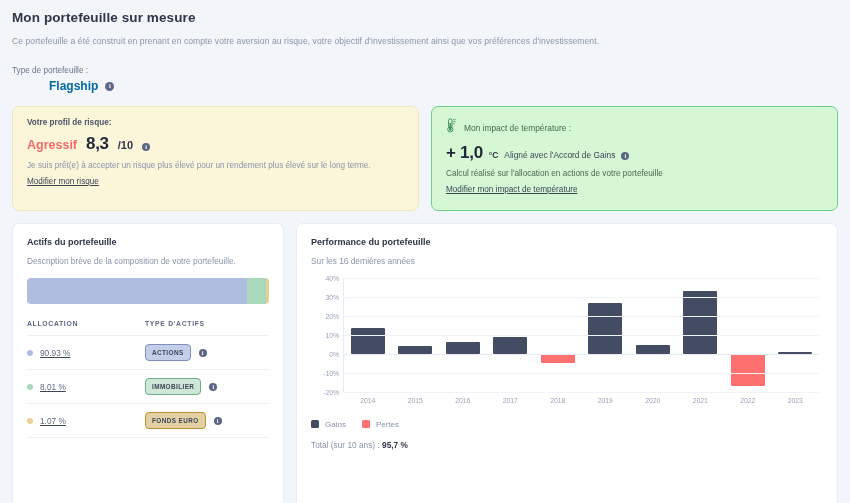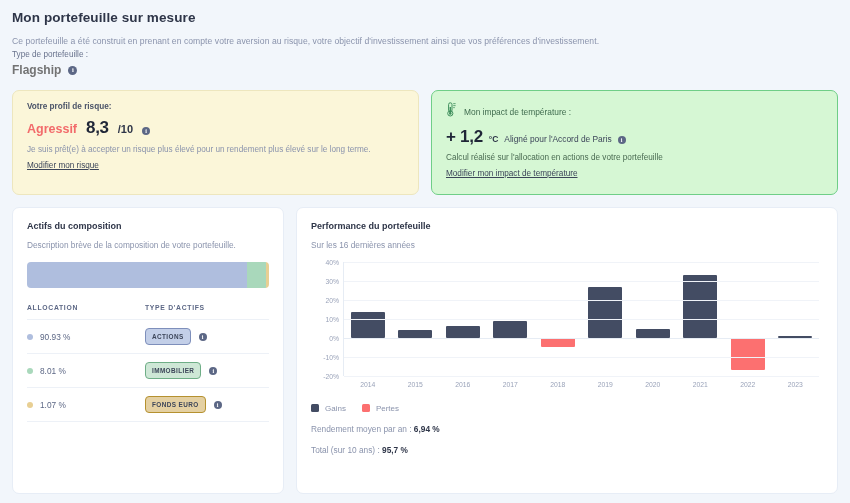--- a/index.html
+++ b/index.html
@@ -13,23 +13,23 @@
   .page { width: 850px; height: 503px; position: relative; padding: 0 12px; }
 
   
   .page-title {
     font-size: 13.5px; font-weight: bold; color: #2E3548;
     padding-top: 10px; letter-spacing: .1px;
   }
   .page-sub {
     font-size: 8.6px; color: #8A93AC; margin-top: 11px; letter-spacing: .05px;
   }
-  .type-label { font-size: 8.2px; color: #69738D; margin-top: 4px; }
+  .type-label { font-size: 8.2px; color: #69738D; margin-top: 20px; }
   .type-row { display: flex; align-items: center; gap: 7px; margin-top: 4px; }
-  .type-value { font-size: 12px; font-weight: bold; color: #737373; }
+  .type-value { font-size: 12px; font-weight: bold; color: #0369a1; margin-left: 37px; }
 
   .info-icon {
     display: inline-flex; align-items: center; justify-content: center;
     width: 9px; height: 9px; border-radius: 50%;
     background: #5C6785; color: #fff;
     font-size: 6.5px; font-weight: bold; font-family: "Liberation Serif", serif;
     line-height: 1; flex: none; cursor: pointer;
   }
   .info-icon.small { width: 8px; height: 8px; font-size: 6px; }
 
@@ -80,21 +80,21 @@
 
   
   .alloc-table { width: 100%; margin-top: 16px; border-collapse: collapse; }
   .alloc-table th {
     text-align: left; font-size: 6.8px; font-weight: bold; color: #5C6785;
     letter-spacing: .7px; padding-bottom: 8px; border-bottom: 1px solid #EDF1F7;
   }
   .alloc-table td {
     padding: 8px 0 8px 0; border-bottom: 1px solid #EDF1F7; vertical-align: middle;
   }
-  .alloc-table td:first-child { width: 118px; }
+  .alloc-table td:first-child { width: 118px; text-decoration: underline; }
   .dot-pct { display: flex; align-items: center; gap: 7px; }
   .dot { width: 6px; height: 6px; border-radius: 50%; flex: none; }
   .pct-txt { font-size: 8.3px; color: #5C6785; }
   .type-cell { display: flex; align-items: center; gap: 8px; }
   .badge {
     font-size: 6.4px; font-weight: bold; letter-spacing: .4px;
     padding: 4px 6px; border-radius: 4px; border: 1px solid; white-space: nowrap;
   }
 
   
@@ -166,34 +166,34 @@
             <circle cx="4.3" cy="11.4" r="1.3" fill="#3F8F5C"></circle>
             <rect x="3.6" y="5" width="1.4" height="6" fill="#3F8F5C"></rect>
             <rect x="7.2" y="1.3" width="2.4" height="0.8" fill="#3F8F5C"></rect>
             <rect x="7.2" y="3.3" width="2.4" height="0.8" fill="#3F8F5C"></rect>
             <rect x="7.2" y="5.3" width="1.6" height="0.8" fill="#3F8F5C"></rect>
           </svg>
         </span>
         <span class="mini-label">Mon impact de température :</span>
       </div>
       <div class="temp-line">
-        <span class="temp-value">+ 1,2</span>
+        <span class="temp-value">+ 1,0</span>
         <span class="temp-unit">°C</span>
-        <span class="temp-aligned">Aligné pour l'Accord de Paris</span>
+        <span class="temp-aligned">Aligné avec l'Accord de Gains</span>
         <span class="info-icon small">i</span>
       </div>
       <div class="temp-desc">Calcul réalisé sur l'allocation en actions de votre portefeuille</div>
       <a class="link-under">Modifier mon impact de température</a>
     </div>
   </div>
 
   <div class="panels-row">
 
     <div class="panel panel-assets">
-      <div class="panel-title">Actifs du composition</div>
+      <div class="panel-title">Actifs du portefeuille</div>
       <div class="panel-sub">Description brève de la composition de votre portefeuille.</div>
       <div class="alloc-bar" id="alloc-bar">
           <div class="alloc-seg" style="width: 90.93%; background: rgb(175, 190, 222);"></div>
           <div class="alloc-seg" style="width: 8.01%; background: rgb(169, 216, 187);"></div>
           <div class="alloc-seg" style="width: 1.07%; background: rgb(232, 207, 147);"></div>
         </div>
       <table class="alloc-table">
         <thead>
           <tr>
             <th>ALLOCATION</th>
@@ -324,22 +324,18 @@
             <span class="legend-swatch" style="background:#434C63"></span>
             <span class="legend-txt">Gains</span>
           </div>
           <div class="legend-item">
             <span class="legend-swatch" style="background:#FC7070"></span>
             <span class="legend-txt">Pertes</span>
           </div>
         </div>
 
       <div class="stat-line">
-        <span>Rendement moyen par an :</span>
-        <b>6,94 %</b>
-      </div>
-      <div class="stat-line">
         <span>Total (sur 10 ans) :</span>
         <b>95,7 %</b>
       </div>
     </div>
   </div>
 </div>
 
 </body></html>

